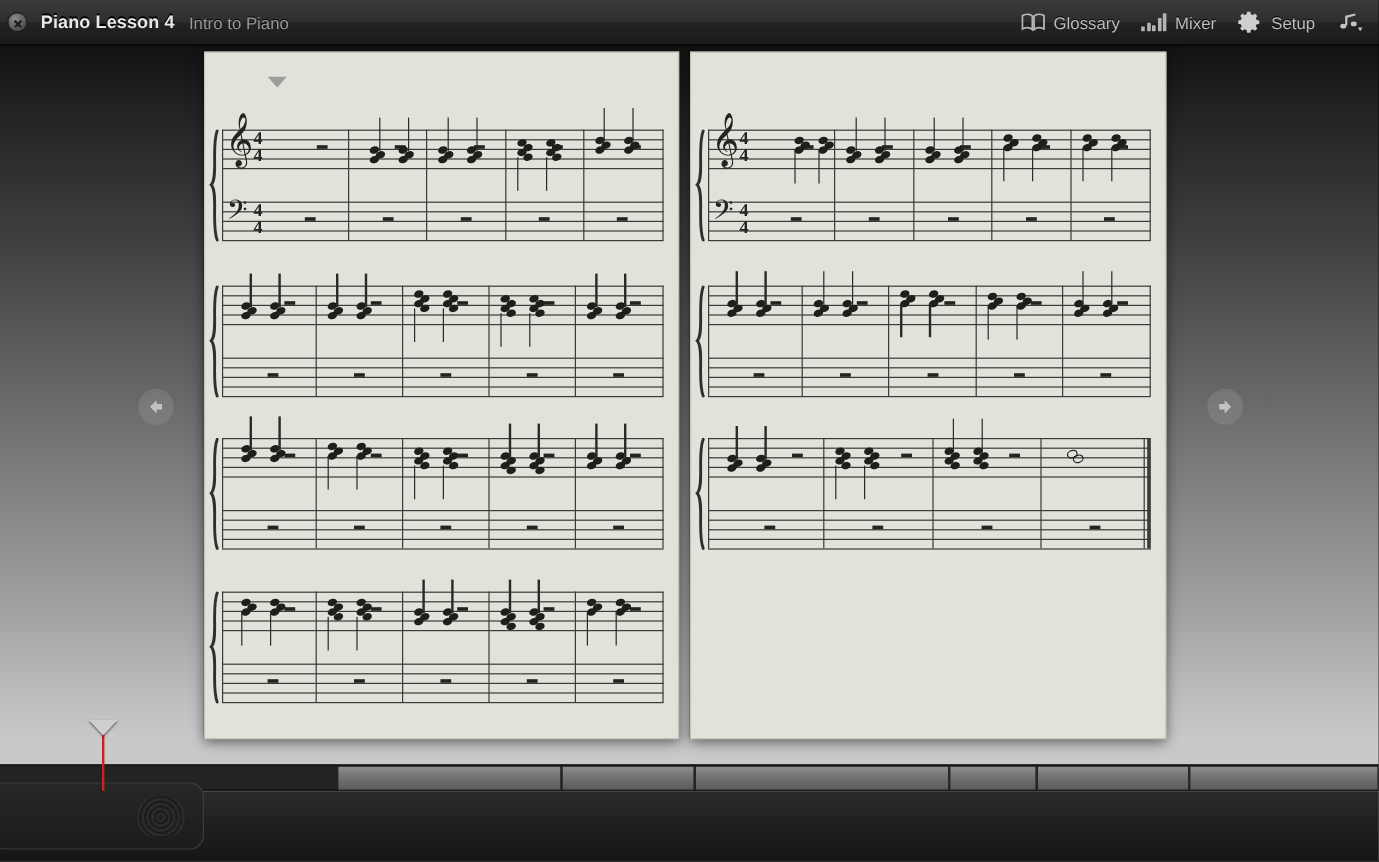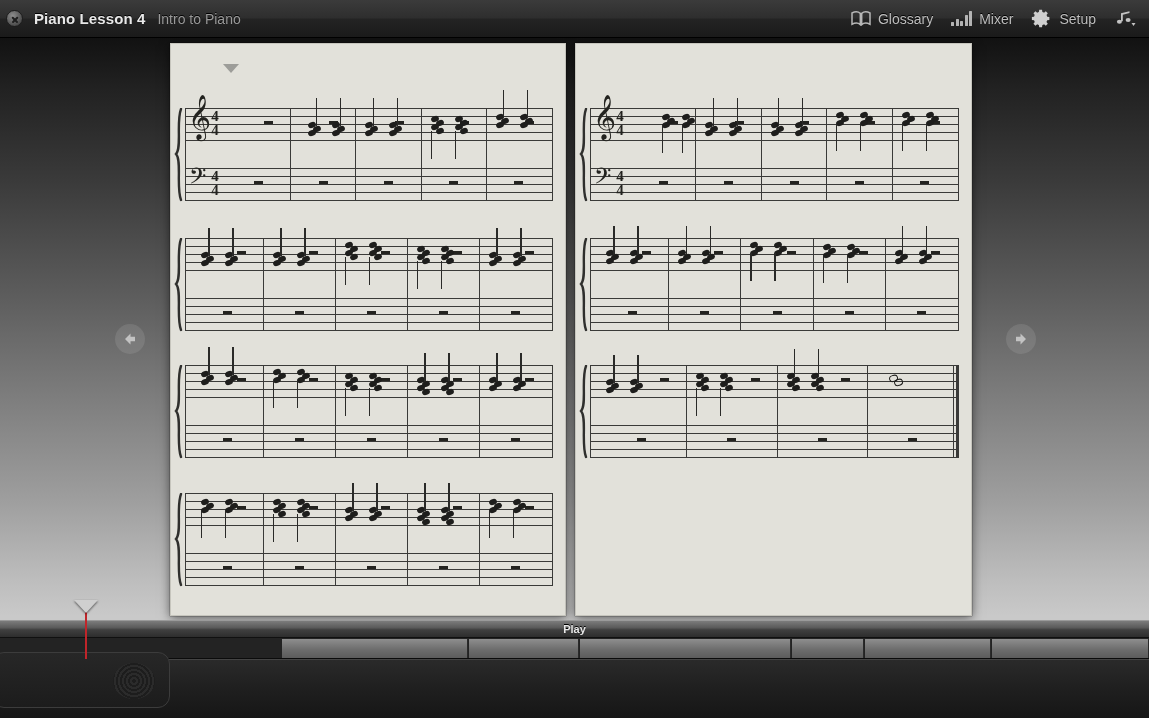--- a/index.html
+++ b/index.html
@@ -963,23 +963,20 @@
         <path fill="#ffffff" d="M9.5 3.5 L4 9 L9.5 14.5 L9.5 11.3 L14 11.3 L14 6.7 L9.5 6.7 Z"></path>
       </svg>
     </div>
     <div class="nav-arrow" id="nav-next">
       <svg width="18" height="18" viewBox="0 0 18 18">
         <path fill="#ffffff" d="M8.5 3.5 L14 9 L8.5 14.5 L8.5 11.3 L4 11.3 L4 6.7 L8.5 6.7 Z"></path>
       </svg>
     </div>
   </div>
 
-  <div id="playbar">
-    <span id="playbar-label">Play</span>
-  </div>
 
   <div id="timeline">
       <div class="tl-seg" style="left: 282px; width: 186px;"></div>
       <div class="tl-seg" style="left: 469px; width: 110px;"></div>
       <div class="tl-seg" style="left: 580px; width: 211px;"></div>
       <div class="tl-seg" style="left: 792px; width: 72px;"></div>
       <div class="tl-seg" style="left: 865px; width: 126px;"></div>
       <div class="tl-seg" style="left: 992px; width: 157px;"></div>
     </div>
 

